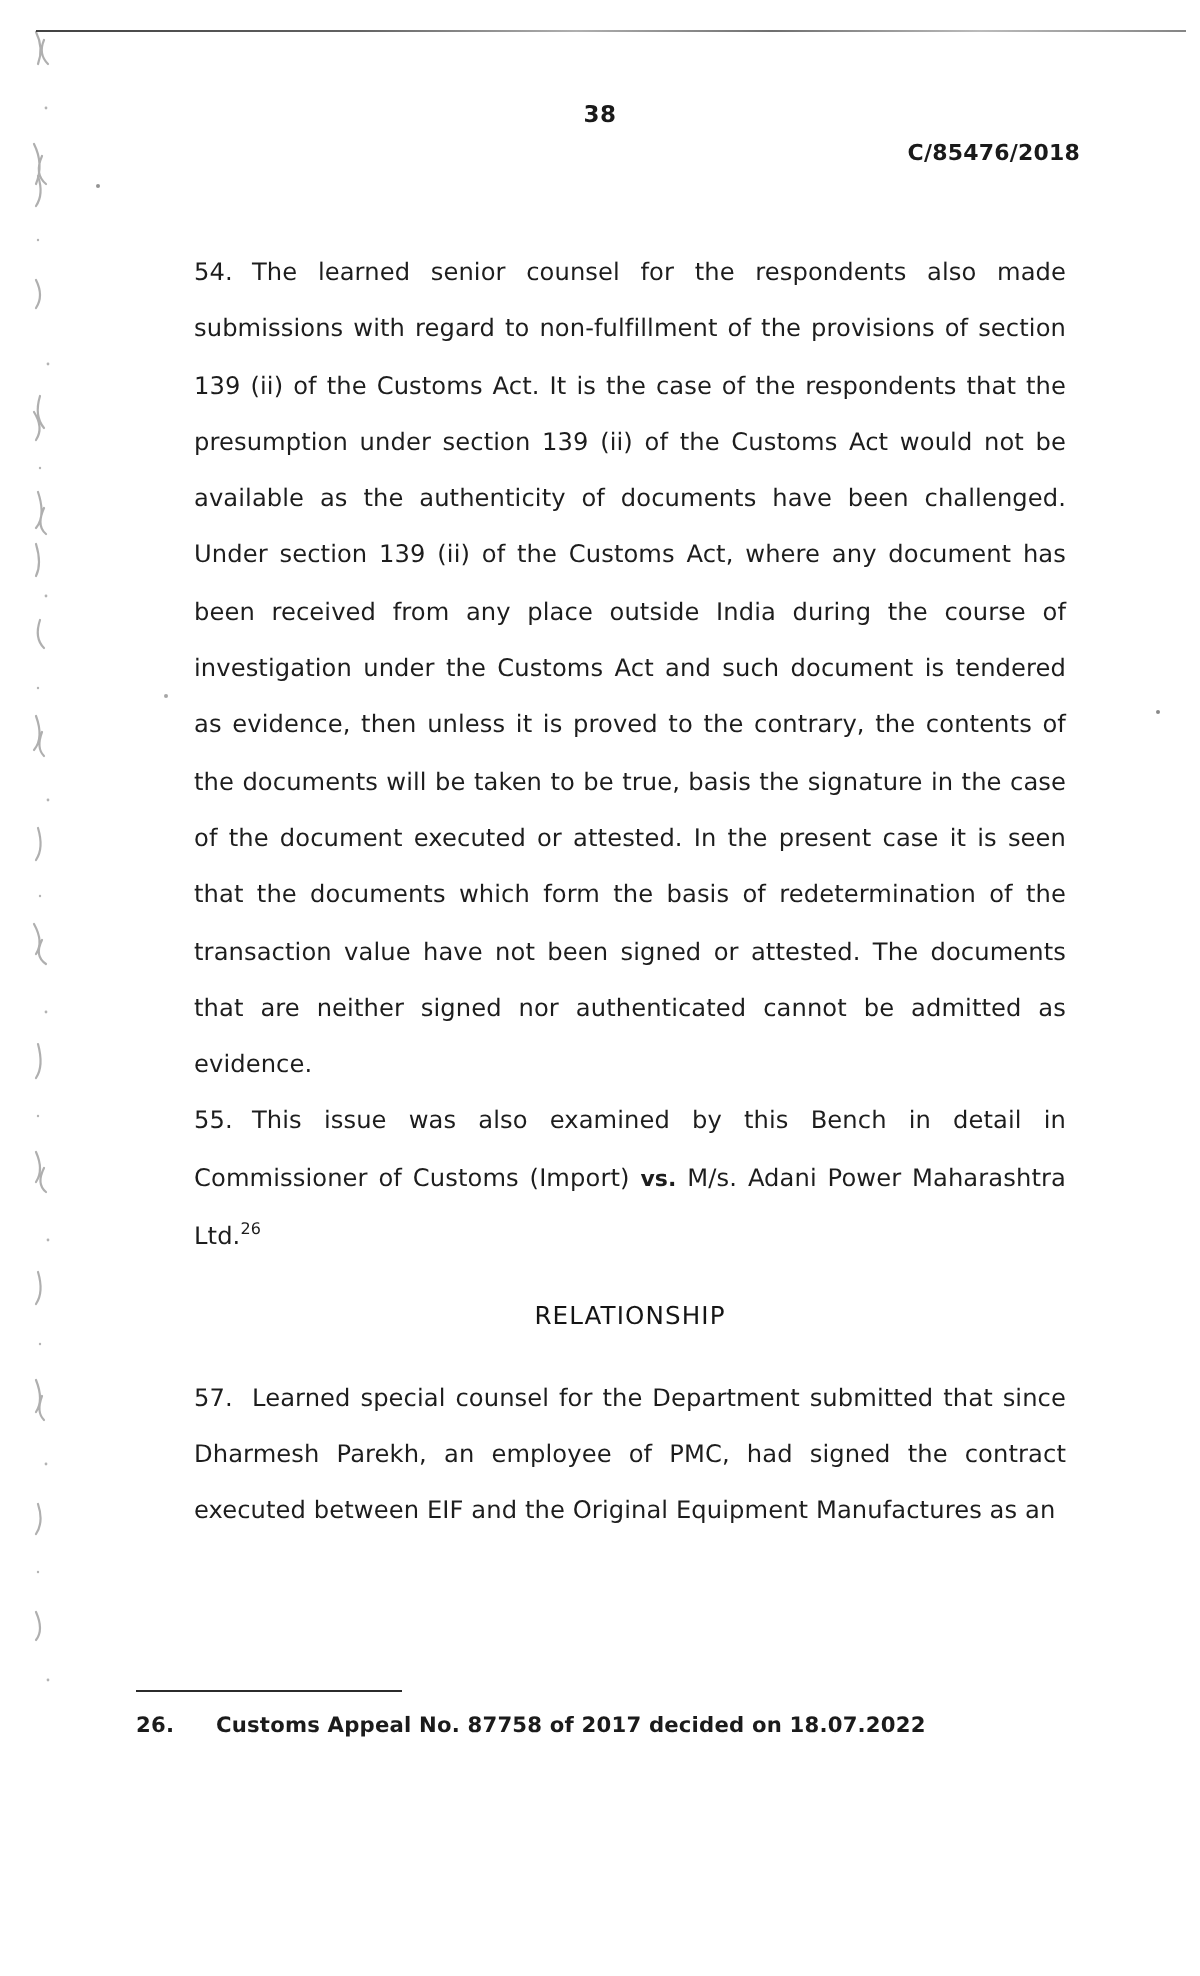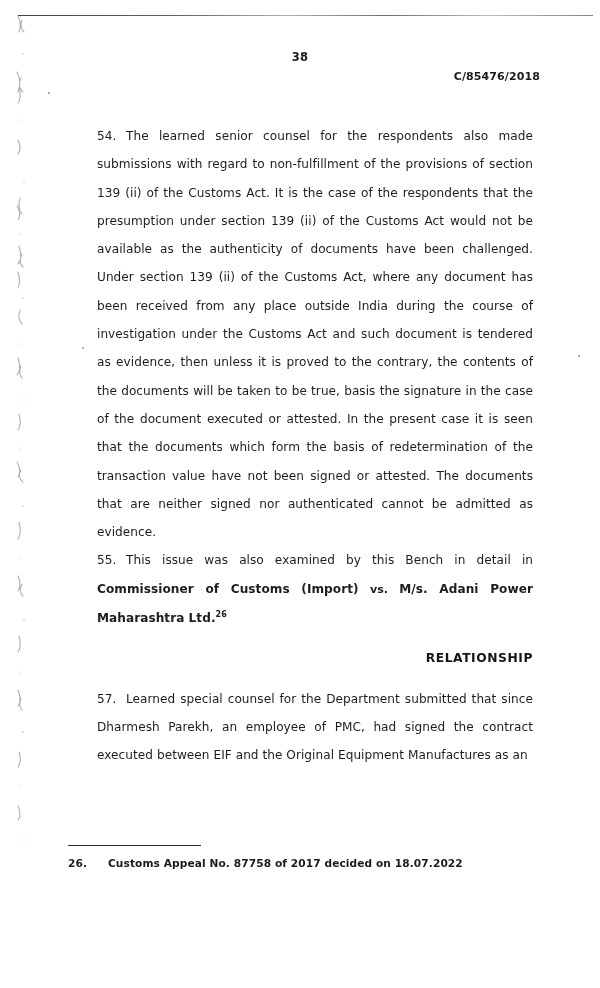--- a/index.html
+++ b/index.html
@@ -94,36 +94,36 @@
     letter-spacing: 0.05px;
   }
   p.para + p.para {
     margin-top: 0;
   }
   .pnum {
     display: inline-block;
     min-width: 29px;
   }
   .bold {
-    font-weight: 700;
+    font-weight: 400;
   }
   .vs {
     font-weight: 700;
     font-size: 11px;
   }
   sup {
     font-size: 8px;
-    font-weight: 700;
+    font-weight: 400;
     vertical-align: super;
     line-height: 0;
   }
   .section-heading {
-    text-align: right;
+    text-align: center;
     font-size: 12.3px;
-    font-weight: 700;
+    font-weight: 400;
     letter-spacing: 0.55px;
     line-height: 28.3px;
     margin: 0;
     padding-top: 12px;
     padding-bottom: 12px;
     color: #151515;
   }
 
   
   .footnote-rule {

